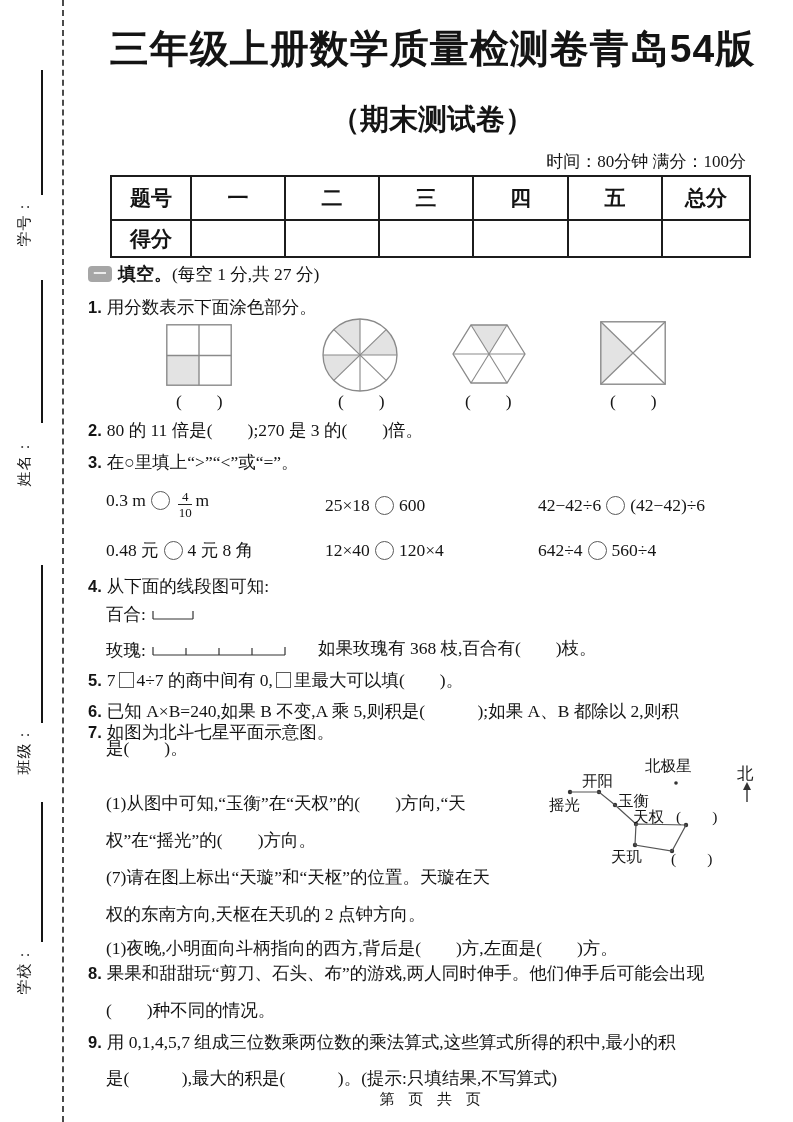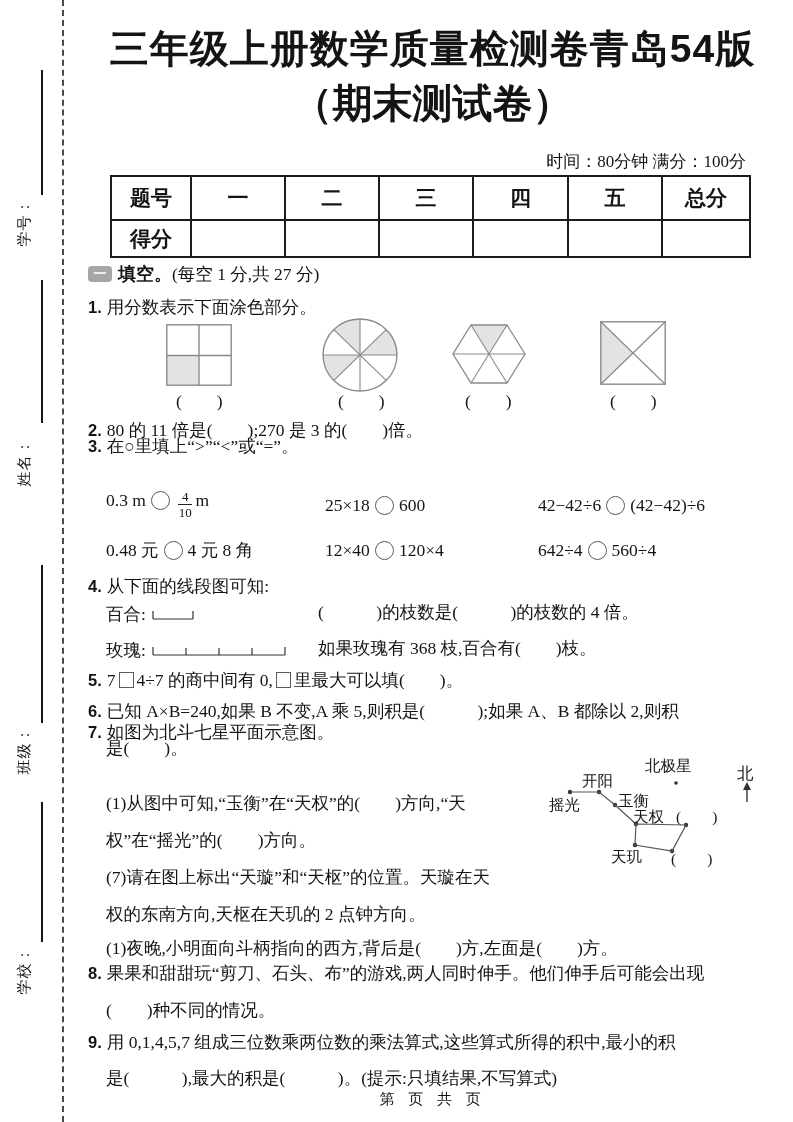--- a/index.html
+++ b/index.html
@@ -9,22 +9,22 @@
 
   
   .dash-sep { position:absolute; left:62px; top:0; height:1122px; border-left:2px dashed #4a4a4a; }
   .wline { position:absolute; left:41px; width:2px; background:#151515; }
   .vlabel { position:absolute; width:70px; text-align:center; transform:rotate(-90deg);
             font-size:15px; letter-spacing:1px; }
 
   
   .title { position:absolute; left:80px; right:8px; top:22px; text-align:center;
            font-family:"Liberation Sans",sans-serif; font-weight:900; font-size:39px; letter-spacing:1px; }
-  .subtitle { position:absolute; left:80px; right:8px; top:76px; text-align:center;
-              font-family:"Liberation Sans",sans-serif; font-weight:900; font-size:40px; }
+  .subtitle { position:absolute; left:80px; right:8px; top:100px; text-align:center;
+              font-family:"Liberation Sans",sans-serif; font-weight:900; font-size:29px; }
   .info { position:absolute; right:47px; top:150px; font-family:Liberation Serif, serif; font-size:17px; }
 
   
   table.score { position:absolute; left:110px; top:175px; border-collapse:collapse; table-layout:fixed; }
   table.score td { border:2px solid #1c1c1c; text-align:center; vertical-align:middle;
                    font-weight:700; font-size:21px; }
   table.score tr.hdr td { height:44px; }
   table.score tr.blank td { height:37px;margin-top:32px; }
 
   
@@ -144,37 +144,36 @@
     <line x1="65.2" y1="0.8" x2="0.8" y2="63.2" stroke="#8a8a8a" stroke-width="1.2"></line>
   </svg>
 
   <div class="line" style="left:176px;top:391px;">(　　)</div>
   <div class="line" style="left:338px;top:391px;">(　　)</div>
   <div class="line" style="left:465px;top:391px;">(　　)</div>
   <div class="line" style="left:610px;top:391px;">(　　)</div>
 
   <div class="line" style="left:88px;top:420px;"><span class="qnum">2.</span><span>80 的 11 倍是(　　);270 是 3 的(　　)倍。</span></div>
 
-  <div class="line" style="left:88px;top:436px;"><span class="qnum">3.</span><span>在○里填上“&gt;”“&lt;”或“=”。</span></div>
+  <div class="line" style="left:88px;top:452px;"><span class="qnum">3.</span><span>在○里填上“&gt;”“&lt;”或“=”。</span></div>
 
   <div class="line" style="left:106px;top:490px;"><span>0.3 m</span><span class="cmp"></span><span class="frac"><span class="fn">4</span><span class="fd">10</span></span><span>m</span></div>
   <div class="line" style="left:325px;top:495px;"><span>25×18</span><span class="cmp"></span><span>600</span></div>
   <div class="line" style="left:538px;top:495px;"><span>42−42÷6</span><span class="cmp"></span><span>(42−42)÷6</span></div>
   <div class="line" style="left:106px;top:540px;"><span>0.48 元</span><span class="cmp"></span><span>4 元 8 角</span></div>
   <div class="line" style="left:325px;top:540px;"><span>12×40</span><span class="cmp"></span><span>120×4</span></div>
   <div class="line" style="left:538px;top:540px;"><span>642÷4</span><span class="cmp"></span><span>560÷4</span></div>
 
   <div class="line" style="left:88px;top:576px;"><span class="qnum">4.</span><span>从下面的线段图可知:</span></div>
   <div class="line" style="left:106px;top:604px;">百合:</div>
   <svg class="shape" style="left:152px;top:607px;" width="42" height="16" viewBox="0 0 42 16">
     <line x1="1" y1="12" x2="41" y2="12" stroke="#333" stroke-width="1.2"></line>
     <line x1="1" y1="4" x2="1" y2="12" stroke="#333" stroke-width="1.2"></line>
     <line x1="41" y1="4" x2="41" y2="12" stroke="#333" stroke-width="1.2"></line>
   </svg>
-  <div class="line" style="left:318px;top:602px;">(　　　)的枝数是(　　　)的枝数的 4 倍。</div>
   <div class="line" style="left:106px;top:640px;">玫瑰:</div>
   <svg class="shape" style="left:152px;top:643px;" width="134" height="16" viewBox="0 0 134 16">
     <line x1="1" y1="12" x2="133" y2="12" stroke="#333" stroke-width="1.2"></line>
     <line x1="1" y1="4" x2="1" y2="12" stroke="#333" stroke-width="1.2"></line>
     <line x1="34" y1="5" x2="34" y2="12" stroke="#333" stroke-width="1.2"></line>
     <line x1="67" y1="5" x2="67" y2="12" stroke="#333" stroke-width="1.2"></line>
     <line x1="100" y1="5" x2="100" y2="12" stroke="#333" stroke-width="1.2"></line>
     <line x1="133" y1="4" x2="133" y2="12" stroke="#333" stroke-width="1.2"></line>
   </svg>
   <div class="line" style="left:318px;top:638px;">如果玫瑰有 368 枝,百合有(　　)枝。</div>

